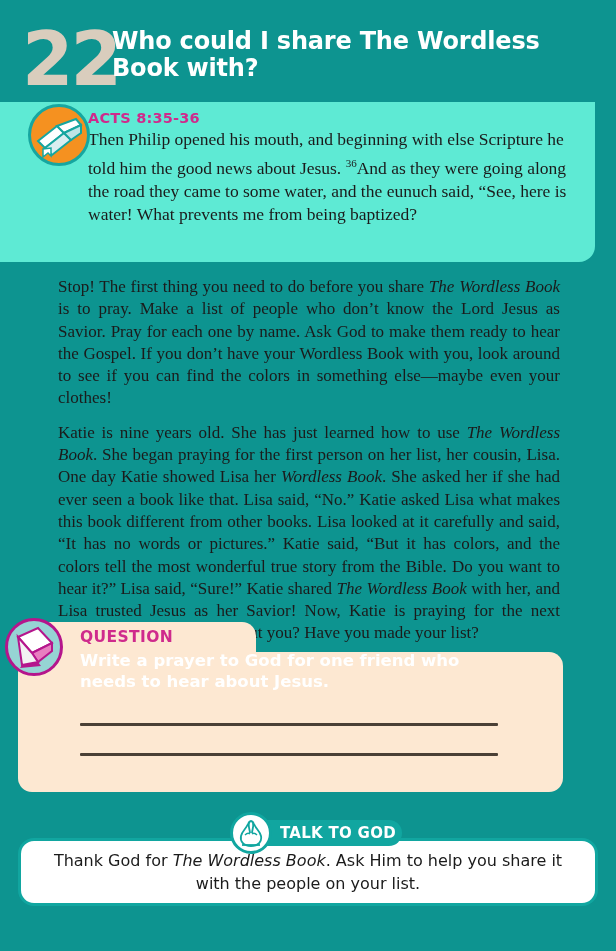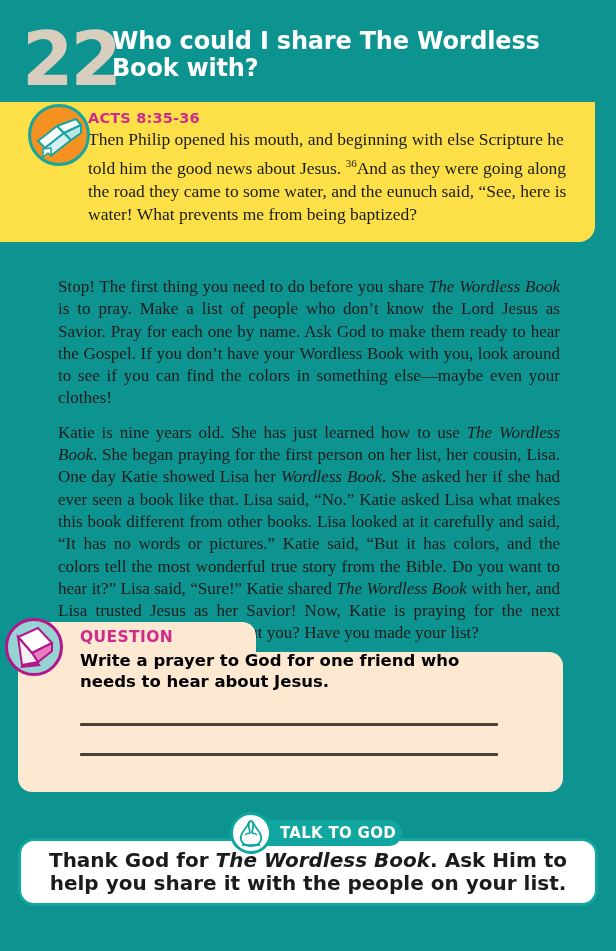--- a/index.html
+++ b/index.html
@@ -27,22 +27,22 @@
   .header-title {
     position:absolute; left:112px; top:28px; width:470px;
     color:#ffffff; font-weight:bold;
     font-size:24px; line-height:27px;
     font-family:"DejaVu Sans", sans-serif;
     letter-spacing:-0.2px;
   }
 
   
   .scripture-panel {
-    position:absolute; left:0; top:102px; width:595px; height:140px;
-    background:#fde047;
+    position:absolute; left:0; top:102px; width:595px; height:160px;
+    background:#5eead4;
     border-bottom-right-radius:16px;
   }
   .scripture-body {
     position:absolute; left:88px; top:8px; width:480px;
   }
   .scripture-ref {
     color:#cf2a8c; font-weight:bold; font-size:14.5px;
     font-family:"DejaVu Sans", sans-serif;
     letter-spacing:0.2px; margin-bottom:2px;
   }
@@ -86,21 +86,21 @@
     border-radius:14px;
   }
   .q-label {
     position:absolute; left:62px; top:6px;
     color:#cf2a8c; font-weight:bold; font-size:15.5px;
     font-family:"DejaVu Sans", sans-serif; letter-spacing:0.4px;
     z-index:3;
   }
   .q-prompt {
     position:absolute; left:62px; top:28px; width:420px;
-    color:#000000; font-weight:bold; font-size:16.5px; line-height:21px;
+    color:#ffffff; font-weight:bold; font-size:16.5px; line-height:21px;
     font-family:"DejaVu Sans", sans-serif;
     z-index:3;
   }
   .pencil-icon {
     position:absolute; left:-13px; top:-4px;
     width:58px; height:58px; border-radius:50%;
     background:#96d4d4; border:3px solid #b5158c;
     z-index:4;
   }
   .write-line {
@@ -131,21 +131,21 @@
   }
   .footer-box {
     position:absolute; left:18px; top:838px;
     width:580px; height:68px;
     background:#ffffff; border:3px solid #11a6a0;
     border-radius:16px; z-index:2;
     display:flex; align-items:center; justify-content:center;
   }
   .footer-text {
     text-align:center; color:#1b1b1b;
-    font-size:20px; line-height:23px; font-weight:700;
+    font-size:16px; line-height:23px; font-weight:400;
     font-family:"DejaVu Sans", sans-serif;
     padding:0 26px;
   }
   .footer-text i { font-style:italic; }
 </style>
 </head>
 <body>
 
 <div class="page">
 

